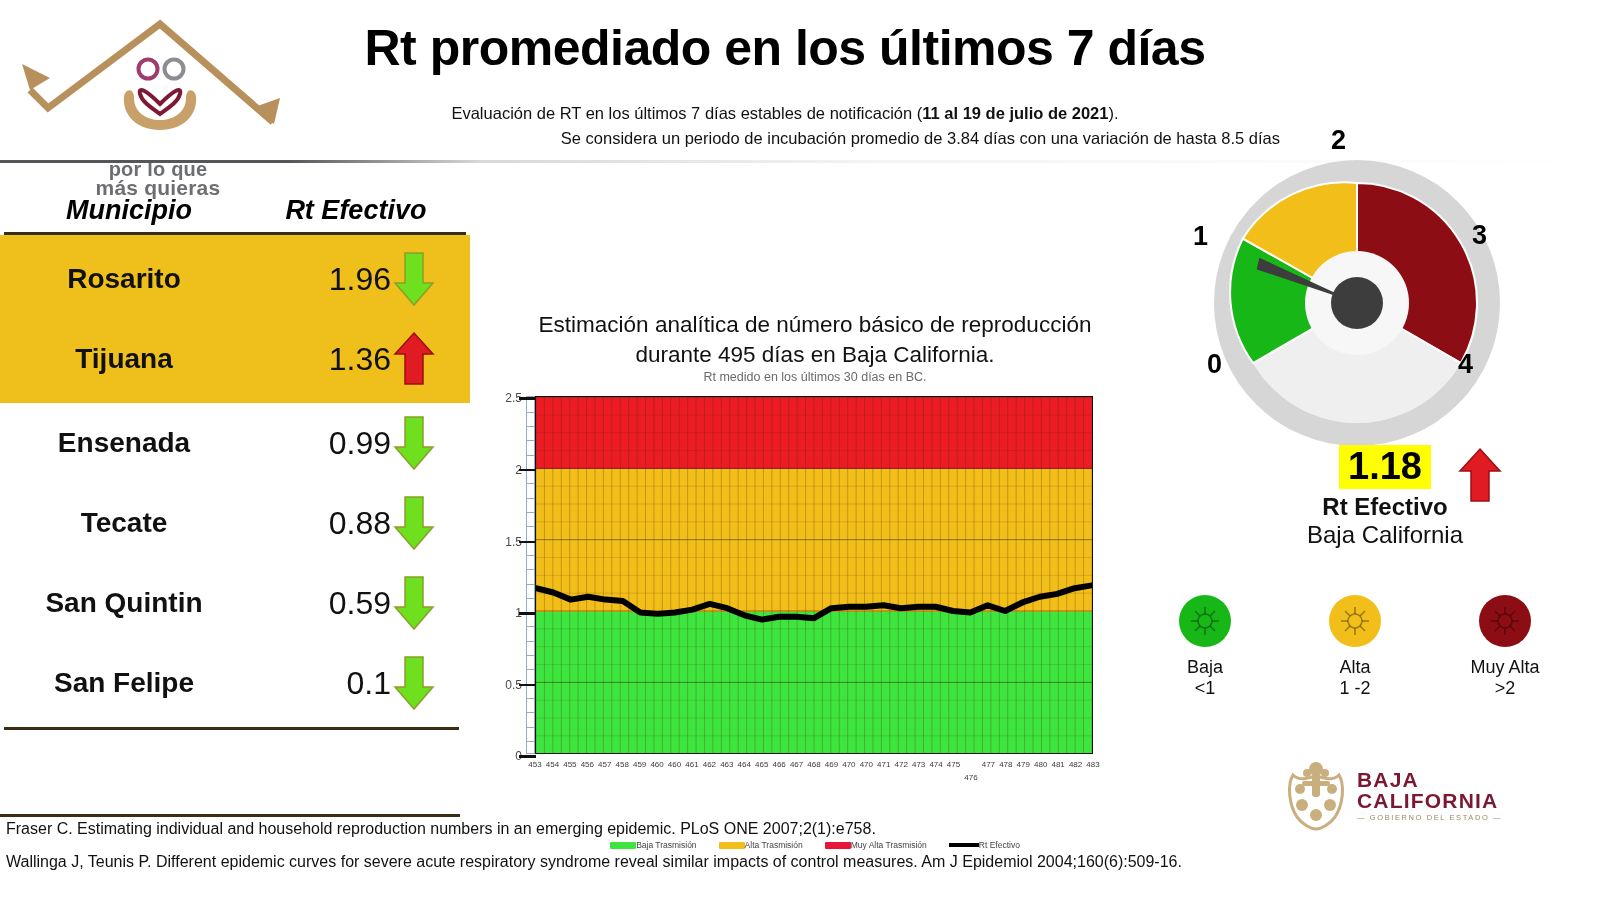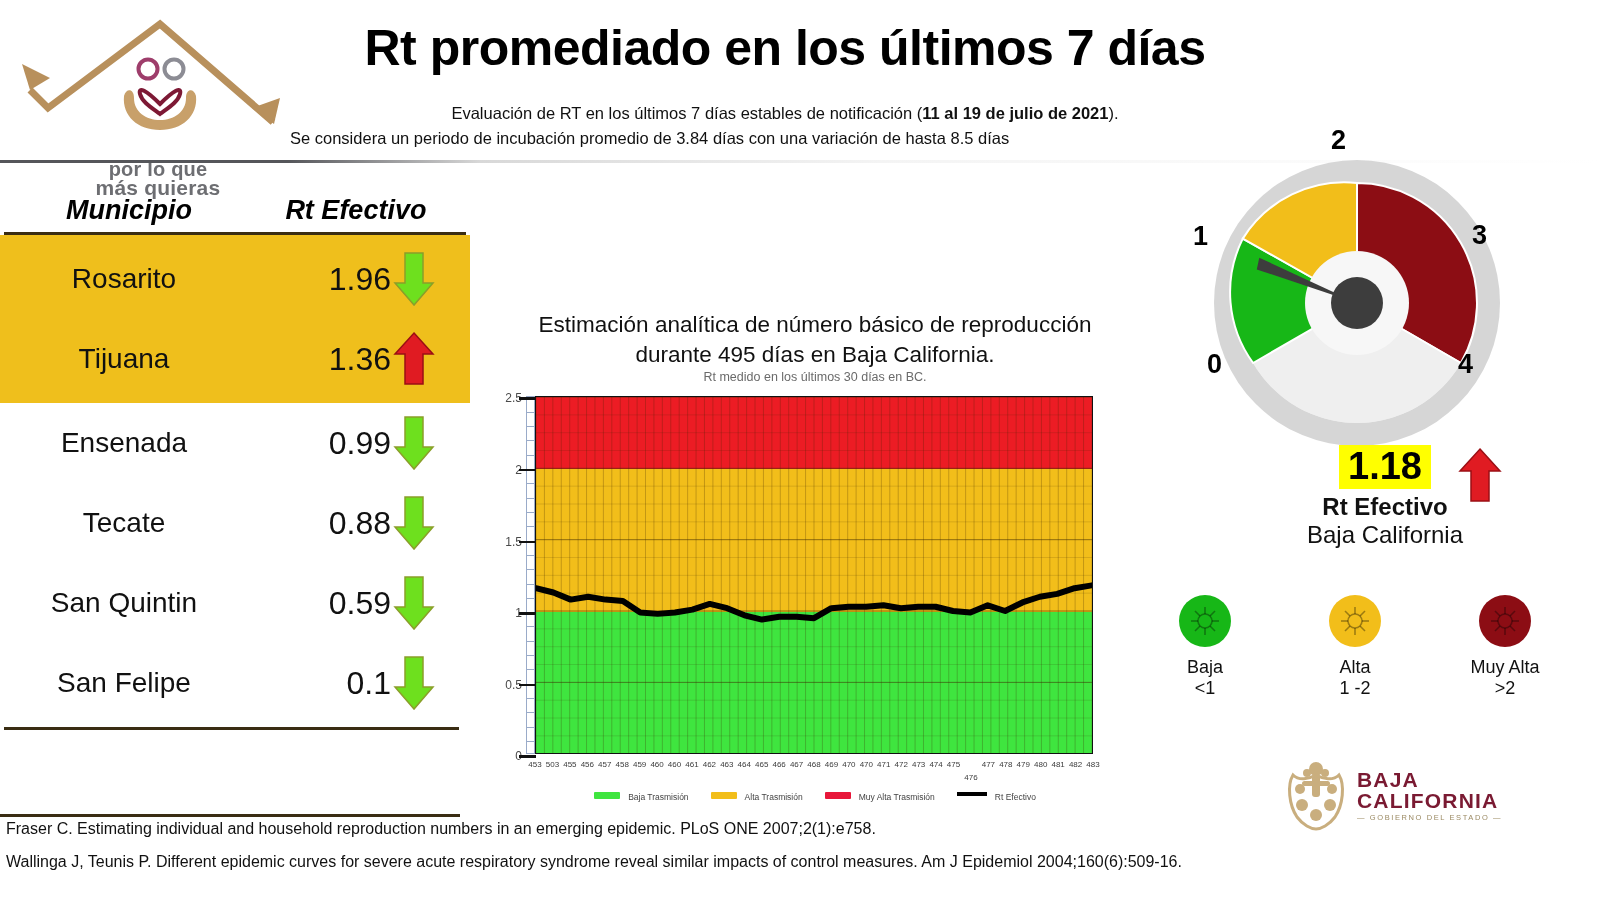--- a/index.html
+++ b/index.html
@@ -27,40 +27,40 @@
     position:absolute; left:290px; top:22px; width:990px;
     font-size:50px; font-weight:bold; letter-spacing:-0.5px;
     text-align:center; line-height:1.05; color:#000;
   }
   #subtitle-1 {
     position:absolute; left:290px; top:104px; width:990px;
     font-size:16.5px; text-align:center; color:#111;
   }
   #subtitle-2 {
     position:absolute; left:290px; top:129px; width:990px;
-    font-size:16.5px; text-align:left; color:#111;
+    font-size:16.5px; text-align:right; color:#111;
   }
   #subtitle-1 b { font-weight:bold; }
 
   #header-rule {
     position:absolute; left:0; top:160px; width:1600px; height:3px;
     background:linear-gradient(to right,#55565a 0%, #55565a 18%, #d8d8d8 30%, #f4f4f4 55%, #ffffff 100%);
   }
 
   
   #table-wrap { position:absolute; left:0px; top:195px; width:470px; }
   .tbl-head { display:flex; padding:0 8px 4px 8px; }
   .tbl-head > div { font-size:27px; font-weight:bold; color:#000;font-style:italic; }
   .th-muni { width:245px; text-align:center; }
   .th-rt   { width:215px; text-align:center; }
   #head-rule { height:3px; background:#3a2d13; margin:2px 4px 0 4px; }
 
   .rows-hi { background:#EFBF1C; padding-top:4px; padding-bottom:4px; }
   .trow { display:flex; align-items:center; height:80px; }
-  .td-muni { width:248px; text-align:center; font-size:28px; color:#111; }
+  .td-muni { width:248px; text-align:center; font-size:28px; color:#111;font-weight:bold; }
   .td-val  { width:145px; text-align:right; font-size:32px; color:#111; padding-right:2px; }
   .td-arrow{ width:60px; display:flex; align-items:center; justify-content:flex-start; }
   .arrow-svg { display:block; }
 
   #tbl-bottom-rule { height:3px; background:#3a2d13; margin:4px 4px 0 4px; width:455px; }
 
   
   #chart-block { position:absolute; left:490px; top:310px; width:650px; }
   #chart-title {
     text-align:center; font-size:22.5px; color:#111; line-height:1.32;
@@ -82,21 +82,21 @@
   #grid-v, #grid-h { position:absolute; inset:0; }
 
   #xlabels { position:absolute; left:45px; top:370px; width:558px; height:14px; }
   .xtick { position:absolute; font-size:8px; color:#3b3b3b; transform:translateX(-50%); white-space:nowrap; }
 
   #yaxis-rail { position:absolute; left:36px; top:6px; width:9px; height:358px; border:1px solid #9aabc9; background:#fff; }
   .yrail-tick { position:absolute; left:0; width:100%; height:1px; background:#9aabc9; }
   .ymajor { position:absolute; left:-8px; width:17px; height:2.5px; background:#111; }
 
   #legend { margin-top:12px; display:flex; justify-content:center; gap:22px; align-items:center; }
-  .leg-item { display:flex; align-items:flex-start; gap:8px; }
+  .leg-item { display:flex; align-items:center; gap:0;margin-top:48px; }
   .leg-swatch { width:26px; height:7px; border-radius:1px; }
   .leg-line { width:30px; height:4px; background:#000; }
   .leg-text { font-size:8.5px; color:#444; }
 
   
   #gauge-block { position:absolute; left:1175px; top:125px; width:355px; height:300px; }
   .gauge-num { position:absolute; font-size:27px; font-weight:bold; color:#000; }
   #g0 { left:32px; top:224px; }
   #g1 { left:18px; top:96px; }
   #g2 { left:156px; top:0px; }
@@ -368,21 +368,21 @@
           <line x1="0" y1="35.80000000000001" x2="558" y2="35.80000000000001" stroke="rgba(60,40,0,0.22)" stroke-width="0.7"></line>
           <line x1="0" y1="17.900000000000034" x2="558" y2="17.900000000000034" stroke="rgba(60,40,0,0.22)" stroke-width="0.7"></line>
           <line x1="0" y1="0" x2="558" y2="0" stroke="rgba(60,40,0,0.55)" stroke-width="1"></line>
         </svg>
       <svg id="rt-line-svg" style="position:absolute;inset:0" viewBox="0 0 558 358" preserveAspectRatio="none">
           <polyline points="0.00,191.89 17.44,196.18 34.88,203.34 52.31,200.48 69.75,203.34 87.19,204.78 104.63,216.23 122.06,217.66 139.50,216.23 156.94,213.37 174.38,207.64 191.81,211.94 209.25,219.10 226.69,223.39 244.13,220.53 261.56,220.53 279.00,221.96 296.44,211.94 313.88,210.50 331.31,210.50 348.75,209.07 366.19,211.94 383.63,210.50 401.06,210.50 418.50,214.80 435.94,216.23 453.38,209.07 470.81,214.80 488.25,206.21 505.69,200.48 523.13,197.62 540.56,191.89 558.00,189.02" fill="none" stroke="#000000" stroke-width="6" stroke-linejoin="round" stroke-linecap="round" vector-effect="non-scaling-stroke"></polyline>
         </svg>
     </div>
     <div id="xlabels">
         <span class="xtick" style="left:0px;top:0">453</span>
-        <span class="xtick" style="left:17.4375px;top:0">503</span>
+        <span class="xtick" style="left:17.4375px;top:0">454</span>
         <span class="xtick" style="left:34.875px;top:0">455</span>
         <span class="xtick" style="left:52.3125px;top:0">456</span>
         <span class="xtick" style="left:69.75px;top:0">457</span>
         <span class="xtick" style="left:87.1875px;top:0">458</span>
         <span class="xtick" style="left:104.625px;top:0">459</span>
         <span class="xtick" style="left:122.0625px;top:0">460</span>
         <span class="xtick" style="left:139.5px;top:0">460</span>
         <span class="xtick" style="left:156.9375px;top:0">461</span>
         <span class="xtick" style="left:174.375px;top:0">462</span>
         <span class="xtick" style="left:191.8125px;top:0">463</span>

